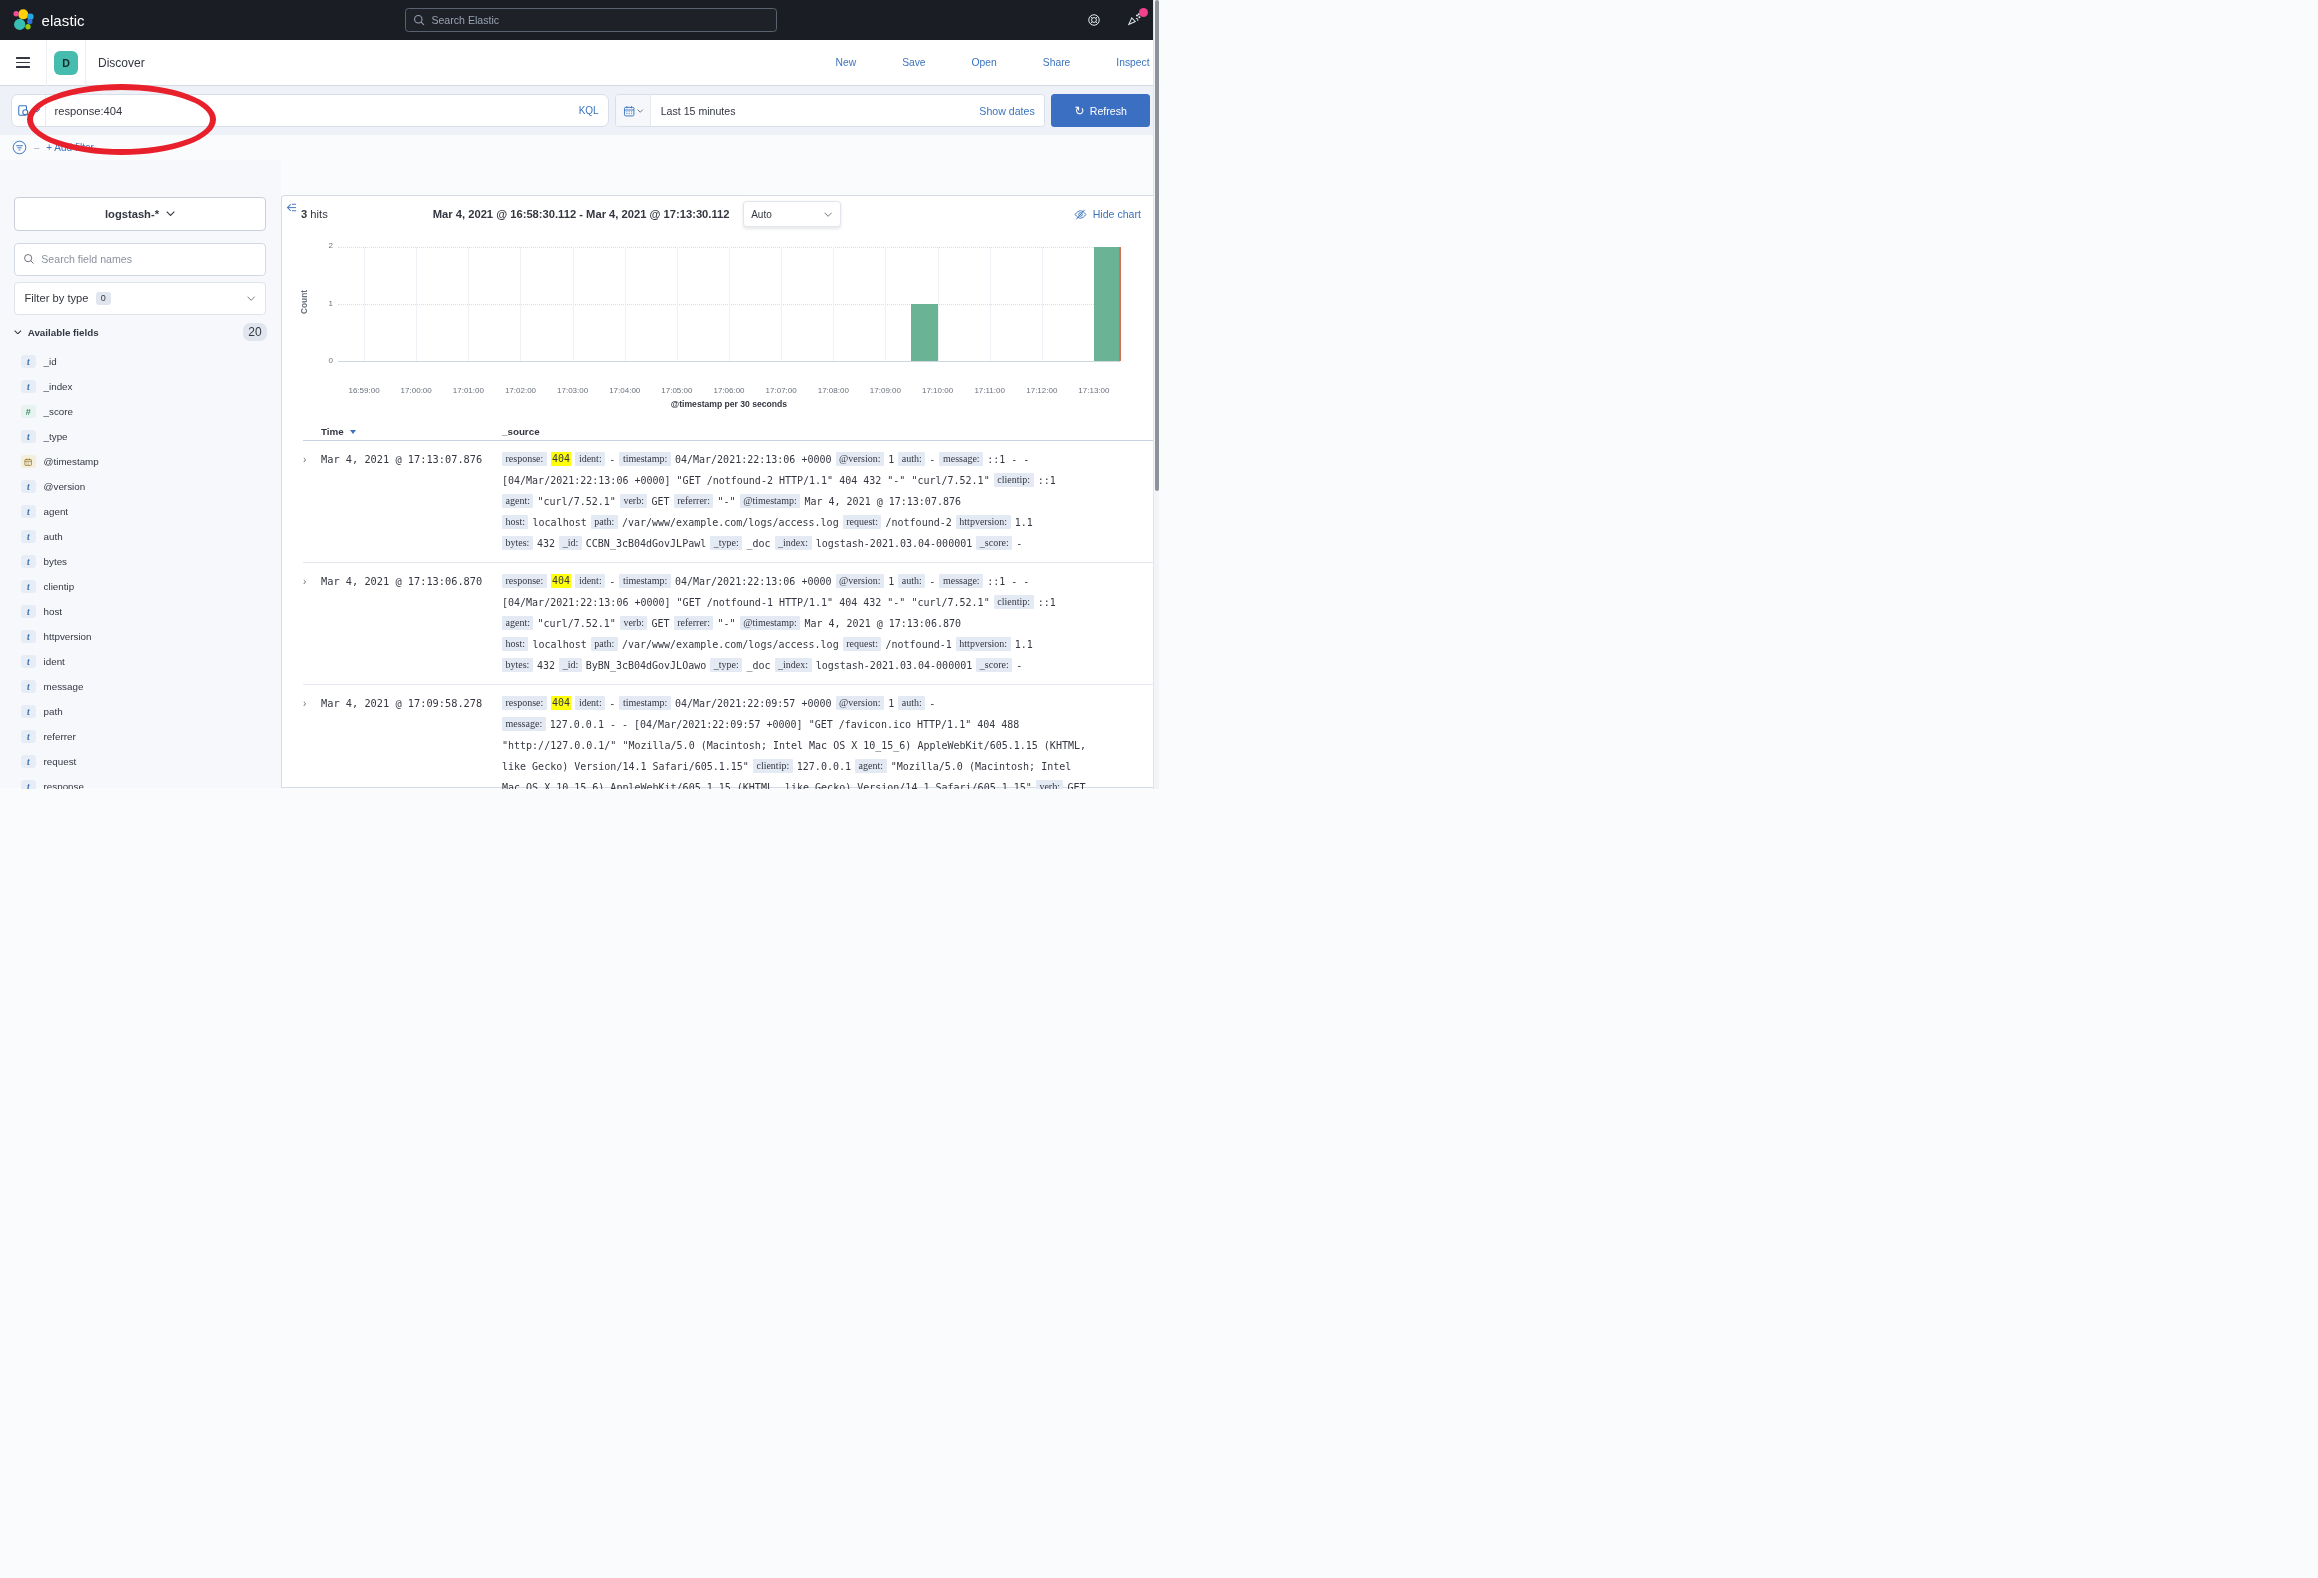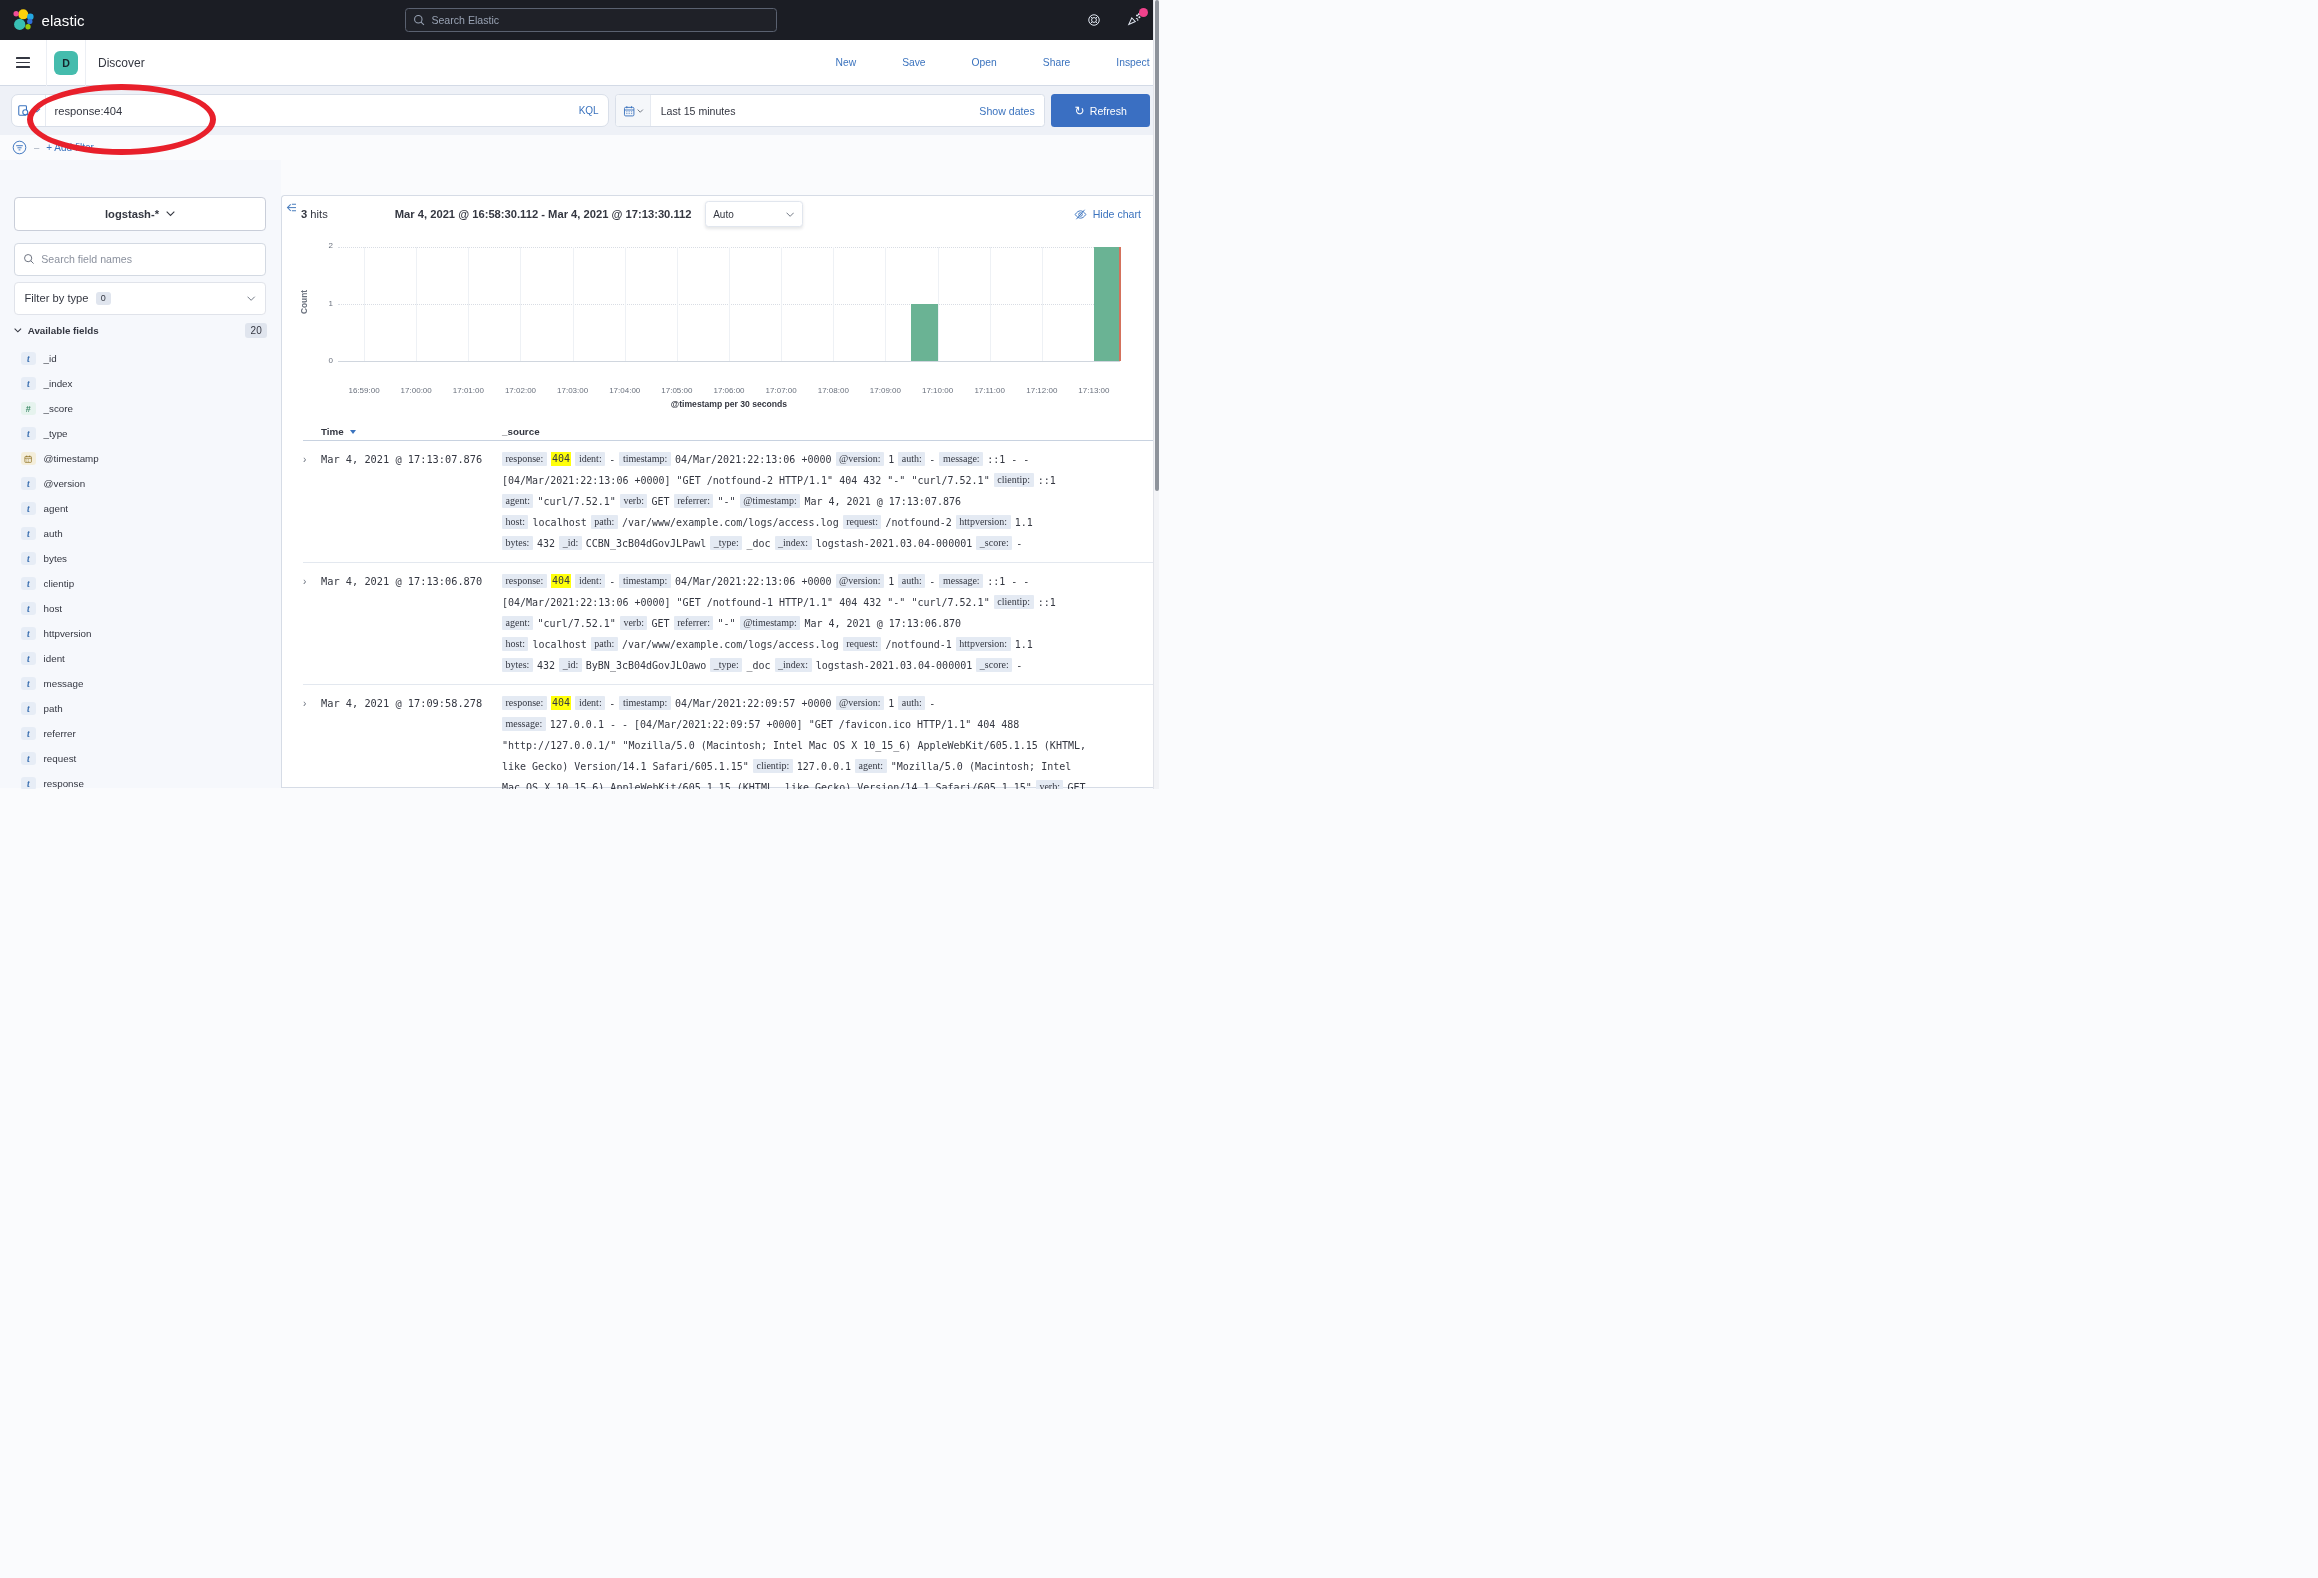--- a/index.html
+++ b/index.html
@@ -51,32 +51,32 @@
   .idx-btn { width:252px; height:34px; background:#fff; border:0.6px solid #c9ced9; border-radius:4.1px; display:flex; align-items:center; justify-content:center; gap:7px; cursor:pointer; margin-bottom:12px; }
   .idx-btn .label { font-size:11.2px; font-weight:700; color:#343741; }
   .field-search { width:252px; height:33px; background:#fff; border:0.6px solid #d3d9e2; border-radius:4.1px; display:flex; align-items:center; gap:6px; padding:0 8.3px; margin-bottom:6px; cursor:text; }
   .field-search .ph { color:#8b919e; font-size:10.6px; }
   .type-filter { width:252px; height:33px; background:#fff; border:0.6px solid #e0e3ea; border-radius:4.1px; display:flex; align-items:center; gap:7px; padding:0 9.5px; margin-bottom:8.3px; cursor:pointer; }
   .type-filter .label { font-size:11.2px; color:#343741; }
   .count-badge { background:#e0e5ee; color:#343741; border-radius:3px; font-size:9px; padding:1.8px 5.3px; font-weight:500; }
   .type-filter .chev { margin-left:auto; }
   .avail-row { display:flex; align-items:center; gap:6px; margin-bottom:8.3px; }
   .avail-row .label { font-size:9.8px; font-weight:700; color:#343741; }
-  .avail-row .count-badge { margin-left:auto; font-size:10px; }
+  .avail-row .count-badge { margin-left:auto; font-size:12px;border-radius:7px; }
   .field-item { height:25px; display:flex; align-items:center; gap:7.7px; cursor:pointer; padding-left:6.5px; }
   .fbadge { width:15.4px; height:13.6px; border-radius:3px; display:flex; align-items:center; justify-content:center; flex:none; }
   .fbadge.t { background:#e7edf6; color:#3a6fb0; font-family:"Liberation Serif", serif; font-style:italic; font-weight:700; font-size:9.5px; }
   .fbadge.num { background:#e6f3ee; color:#3d8a68; font-weight:700; font-size:9px; }
   .fbadge.cal { background:#f4eedb; color:#8d701f; }
   .field-item .fname { font-size:9.8px; color:#343741; }
 
   .main-panel { flex:1; background:#fff; border:0.6px solid #d6dce6; border-right:none; border-radius:3.5px 0 0 0; margin-top:35px; position:relative; min-width:0; }
   .collapse-btn { position:absolute; left:3.5px; top:6px; cursor:pointer; }
 
-  .hits-bar { height:37px; display:flex; align-items:center; padding:0 18px 0 19px; }
+  .hits-bar { height:37px; display:flex; align-items:center; padding:0 18px 0 19px;gap:38px; }
   .hits { font-size:11.2px; }
   .hits b { font-weight:700; }
   .range-wrap { display:flex; align-items:center; gap:13px; margin:0 auto 0 67px; }
   .range-text { font-size:11.2px; font-weight:600; color:#343741; }
   .auto-select { width:98px; height:26px; background:#fff; border:0.6px solid #e1e6ee; border-radius:3.5px; box-shadow:0 1.2px 3px rgba(52,55,65,.12); display:flex; align-items:center; padding:0 7.7px; cursor:pointer; }
   .auto-select .label { font-size:10px; color:#343741; }
   .auto-select .chev { margin-left:auto; }
   .hide-chart { display:flex; align-items:center; gap:5.3px; color:#3b73be; font-size:10.6px; cursor:pointer; }
 
   

